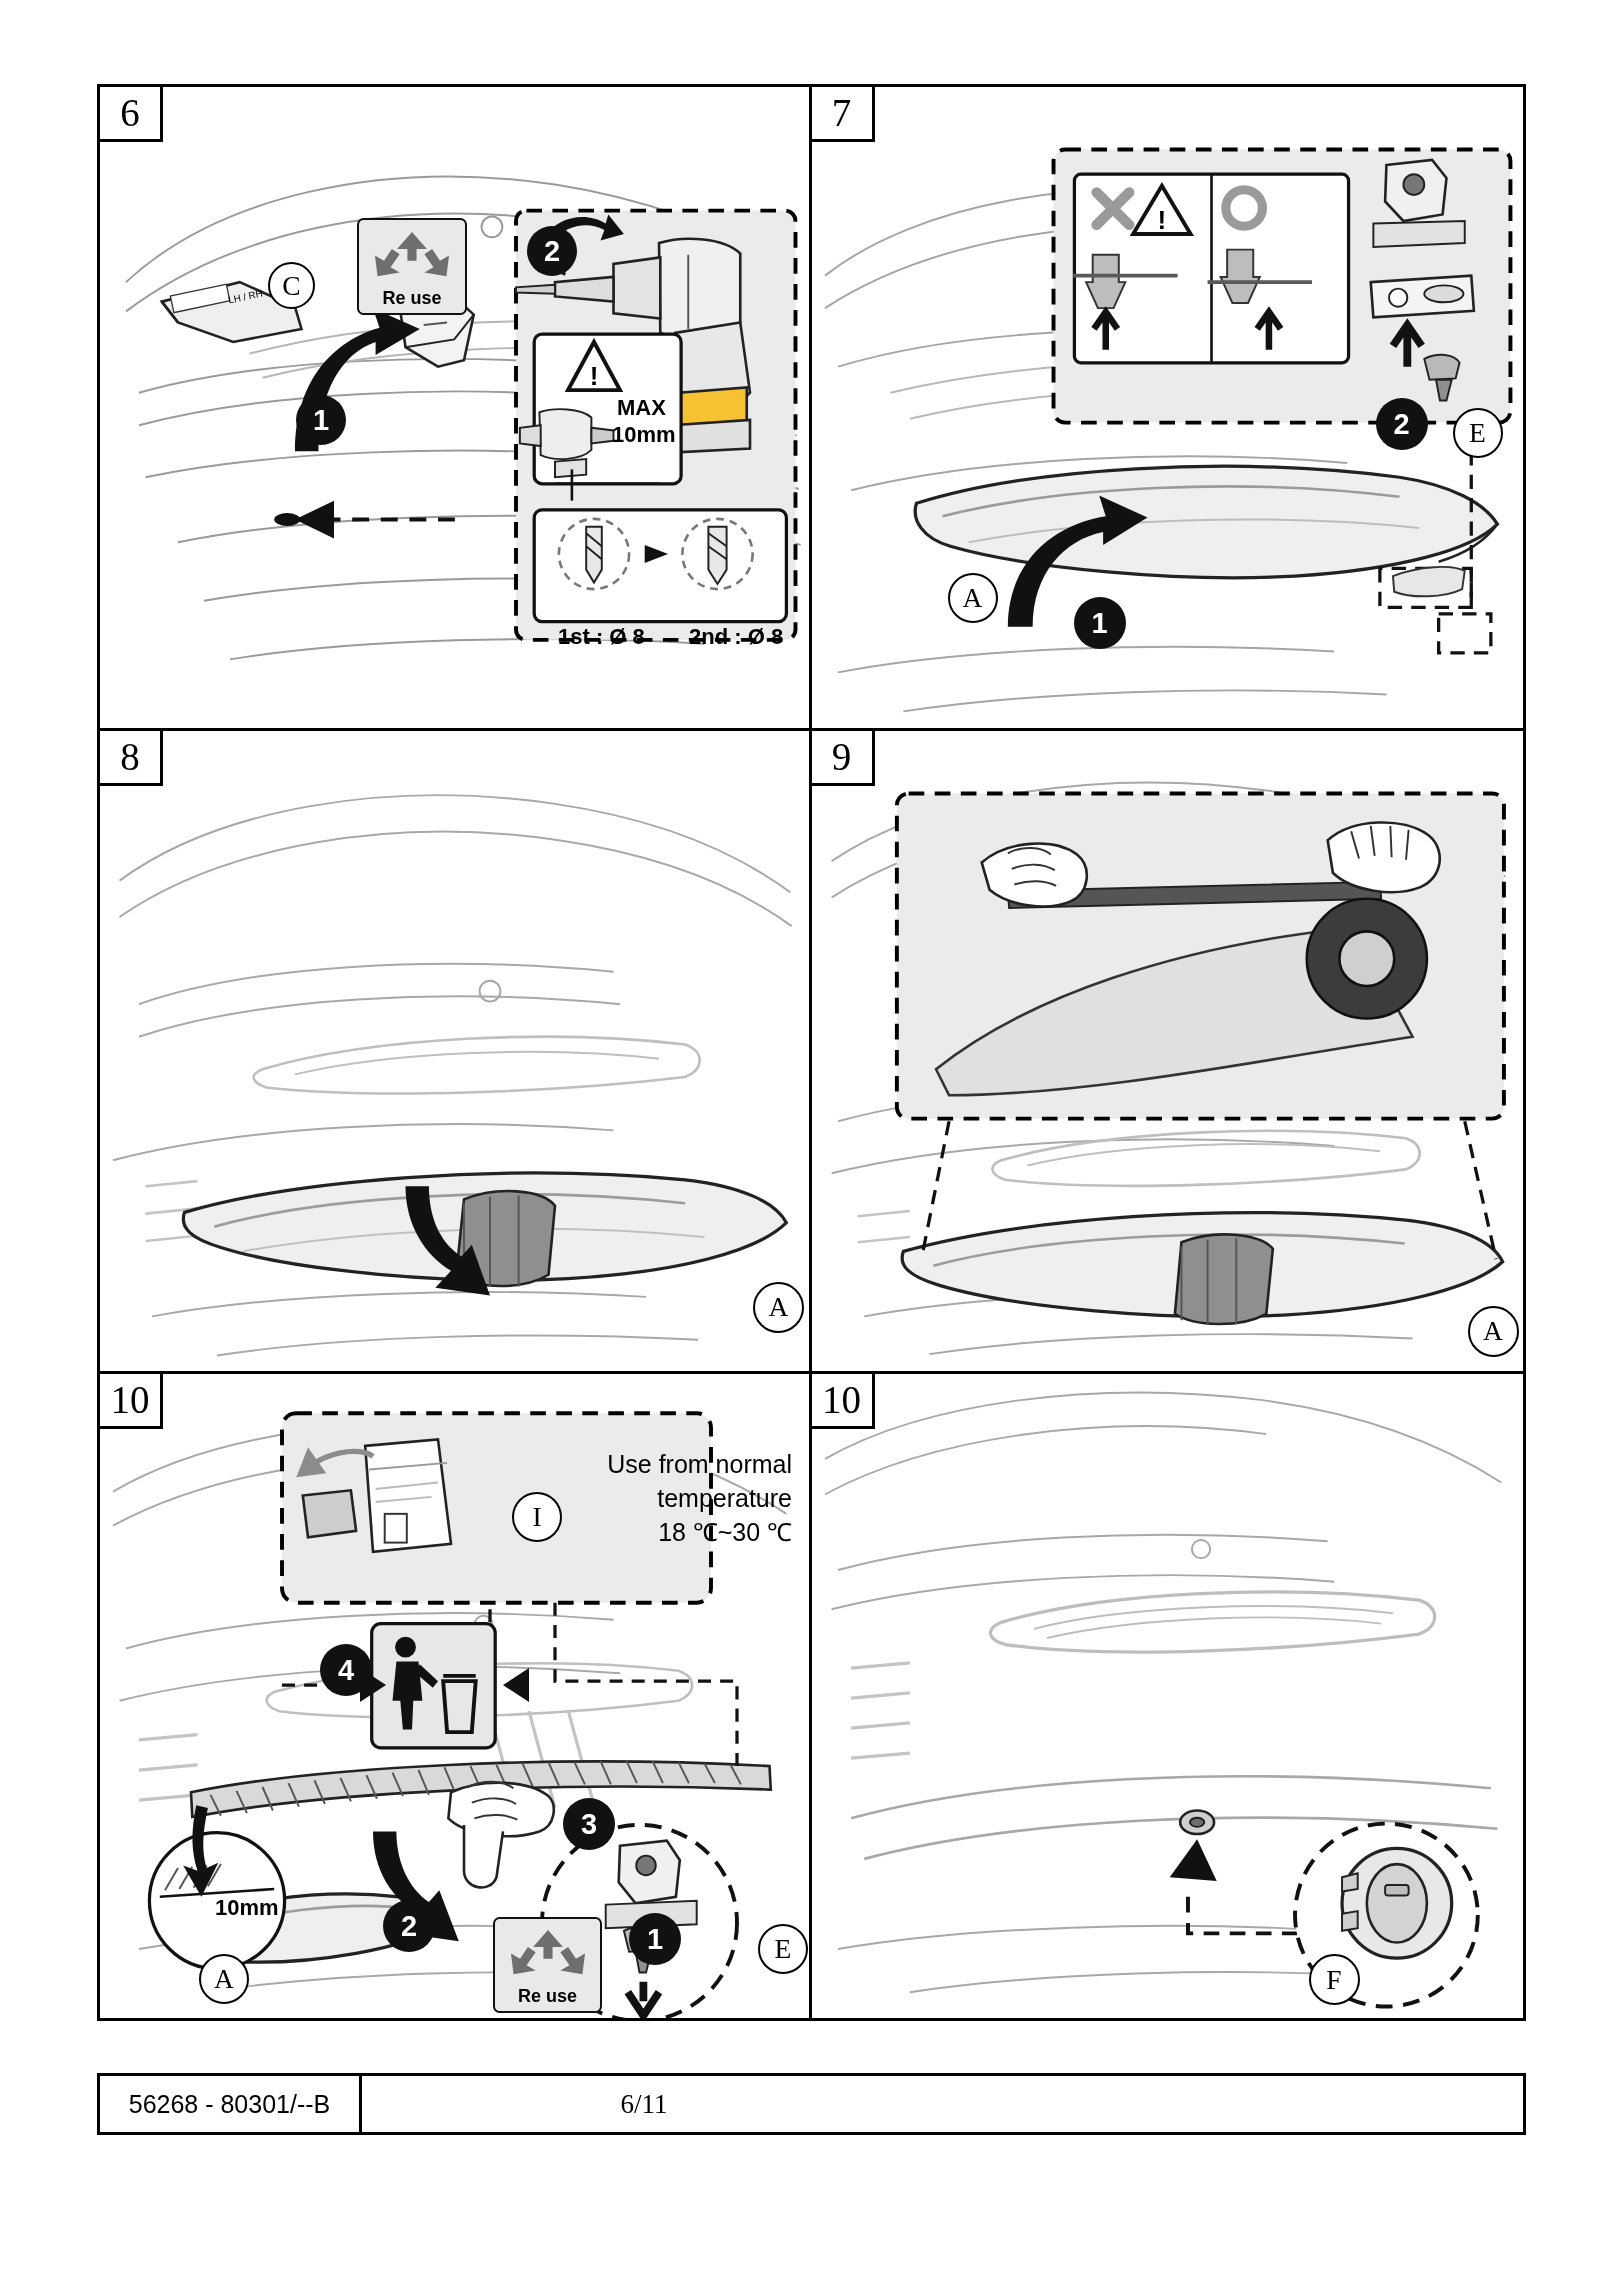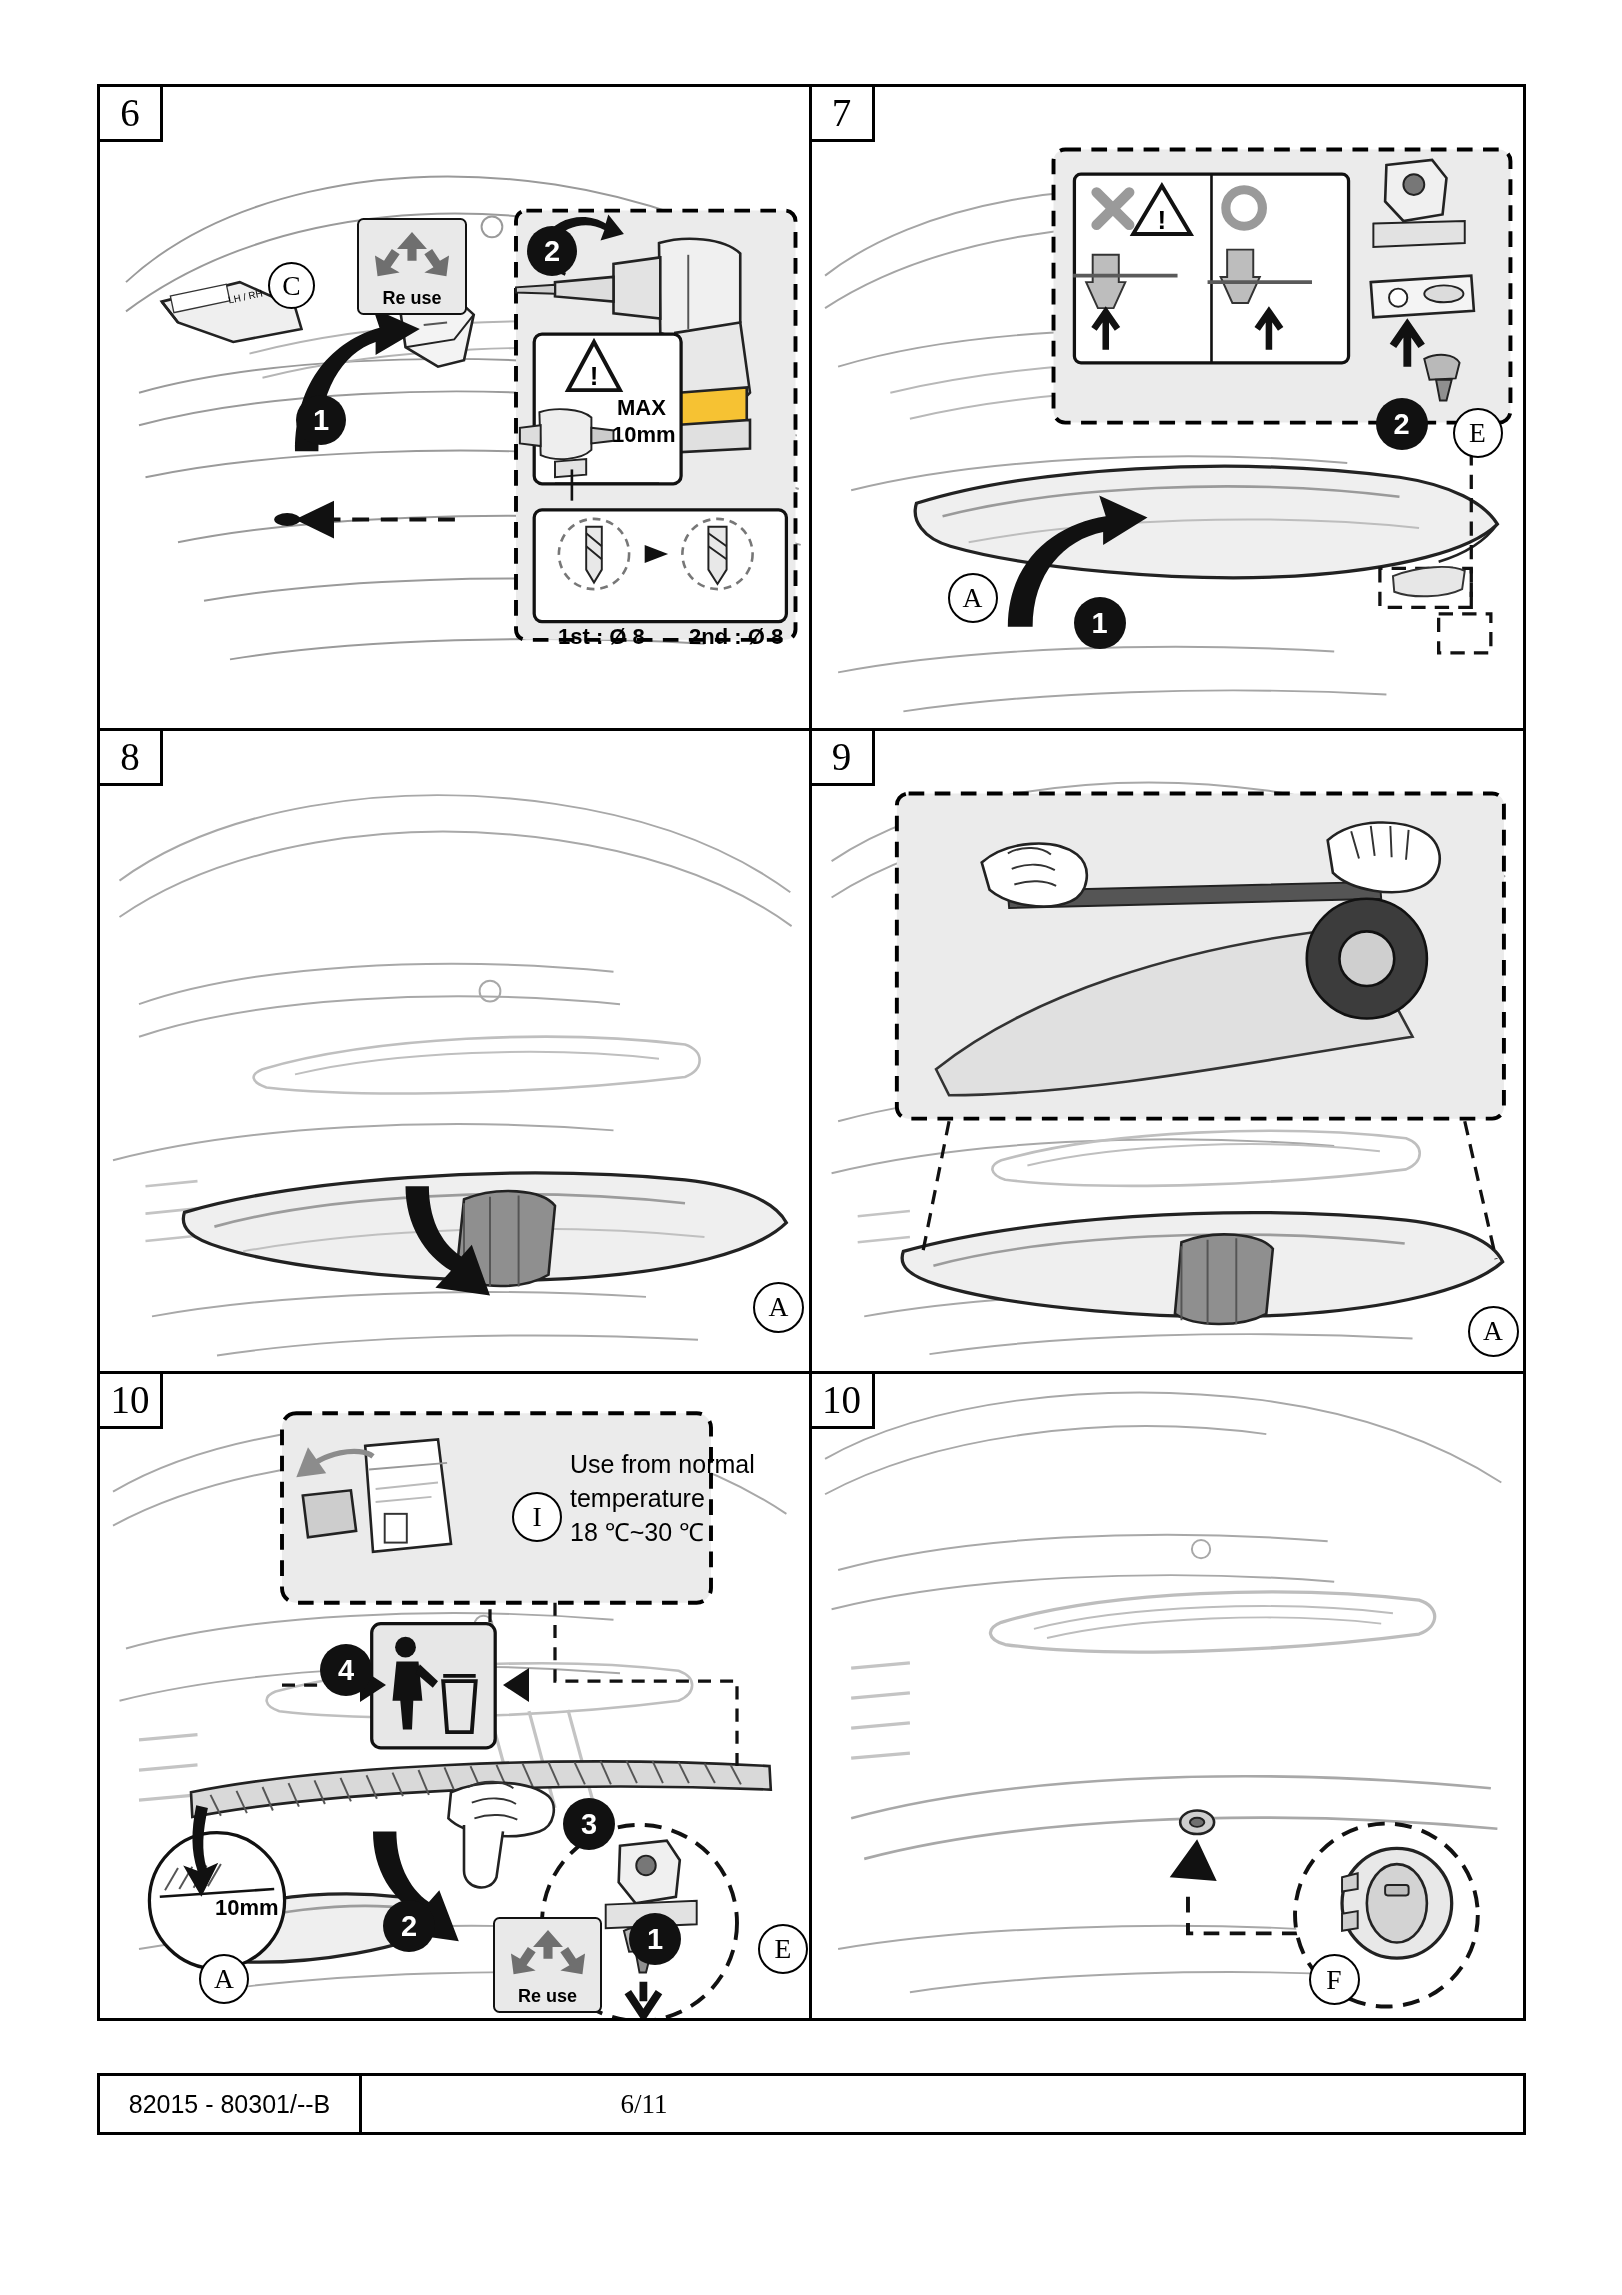--- a/index.html
+++ b/index.html
@@ -113,21 +113,21 @@
   }
   .reuse-box {
     background: #e9e9e9;
     border: 2px solid #111;
     border-radius: 6.5px;
     display: flex; flex-direction: column; align-items: center; justify-content: flex-end;
     padding-bottom: 3.9px;
     box-sizing: border-box;
   }
   .reuse-box .txt { font-size: 18px; font-weight: bold; }
-  .center { display:flex; align-items:flex-start; justify-content:center; text-align:center; }
+  .center { display:flex; align-items:flex-end; justify-content:center; text-align:center; }
   .bold { font-weight: bold; }
 </style>
 </head>
 <body>
 
 <div class="page">
 
   <div class="grid">
 
     <div class="panel">
@@ -704,18 +704,18 @@
         </svg>
       </div>
       <div class="ov lbl-circle" style="left:497px; top:580px; width:47px; height:47px;">
         <span>F</span>
       </div>
     </div>
 
   </div>
 
   <div class="footer">
-    <div class="cell c1">82015 - 80301/--B</div>
+    <div class="cell c1">56268 - 80301/--B</div>
     <div class="cell c3">6/11</div>
   </div>
 
 </div>
 
 
 </body></html>

